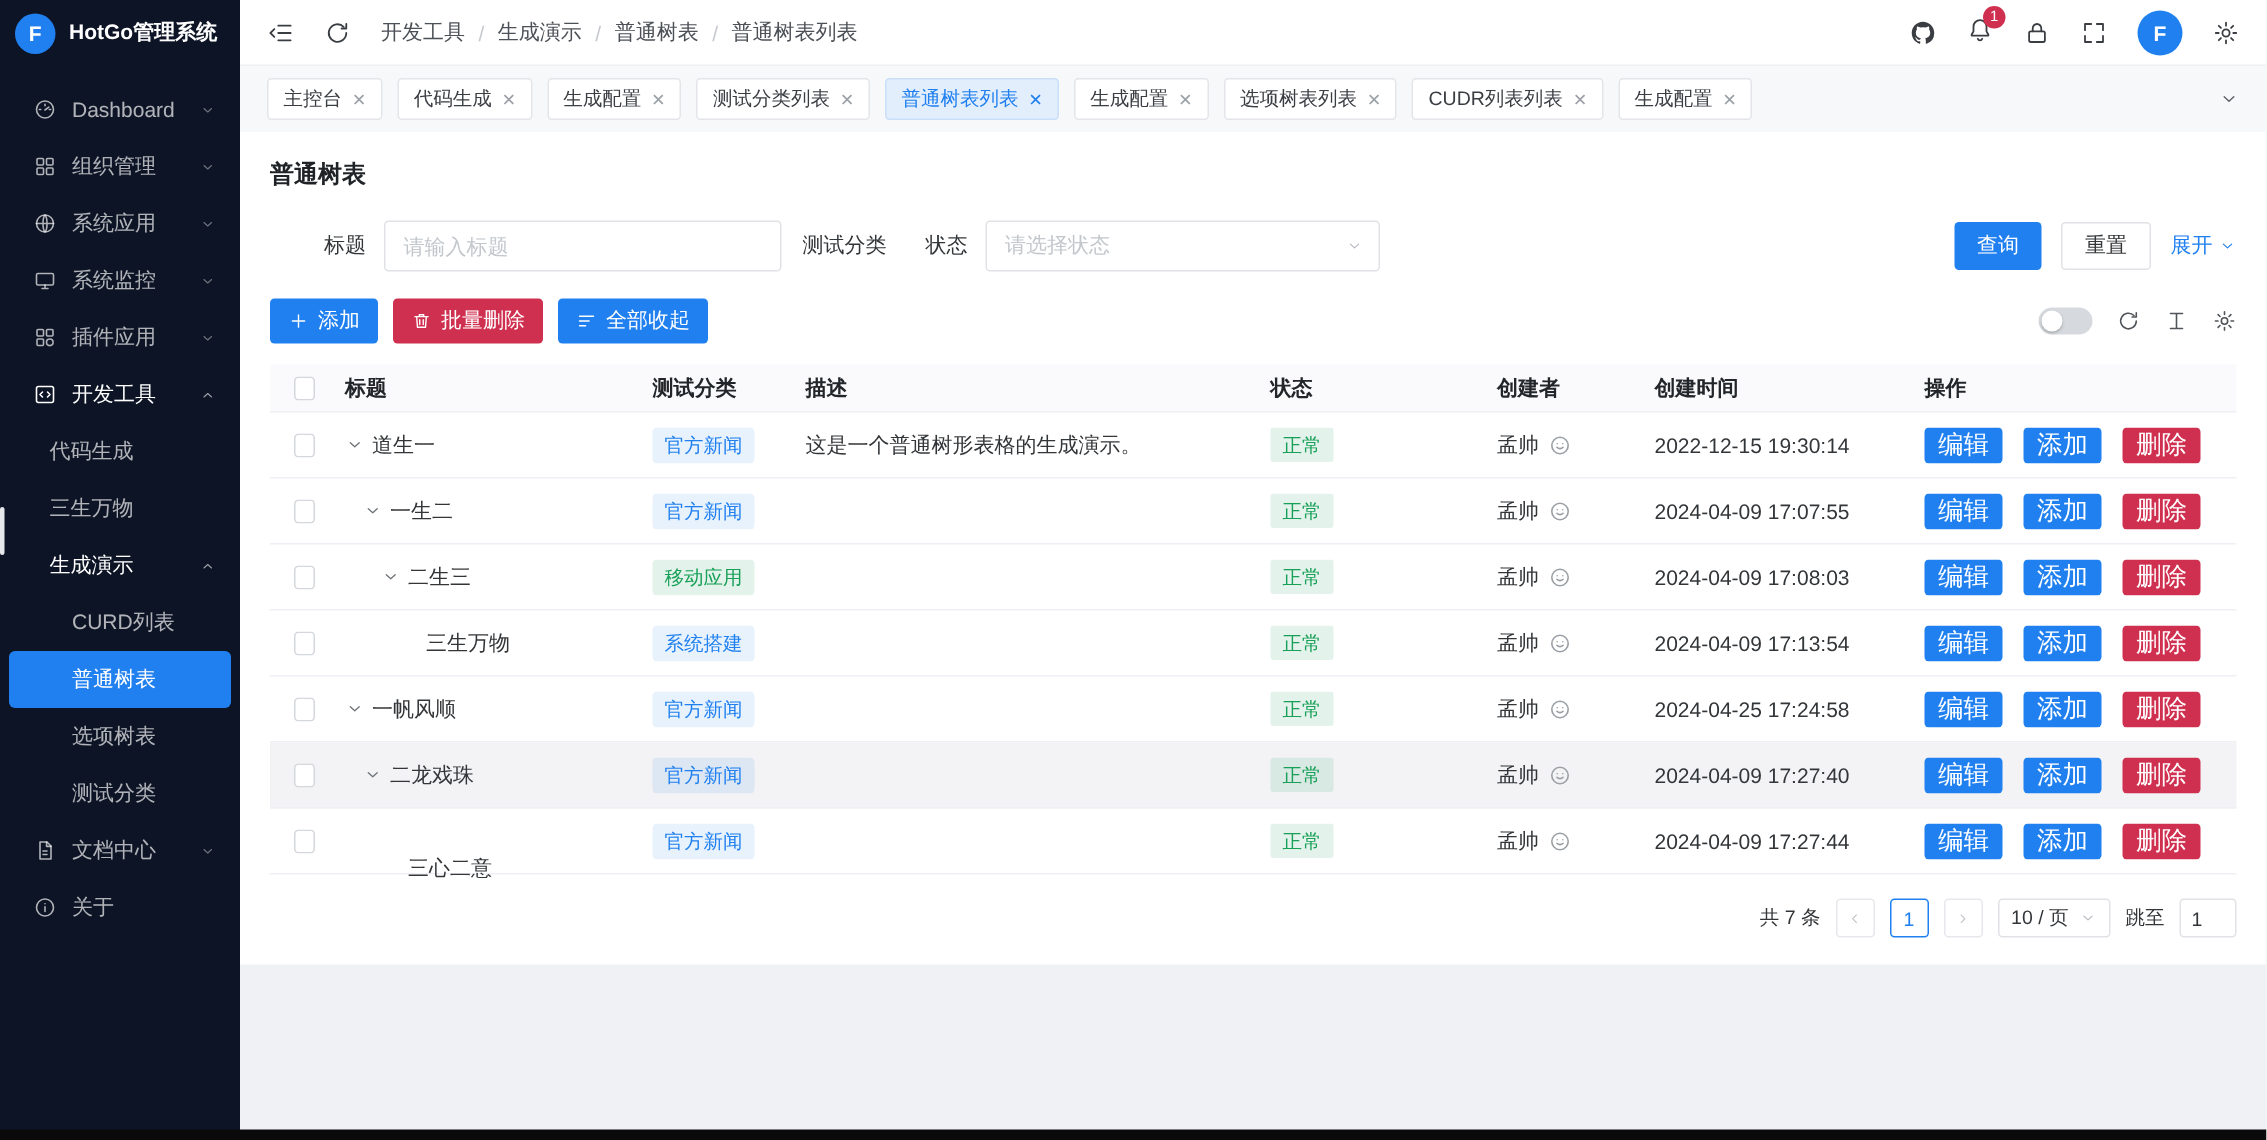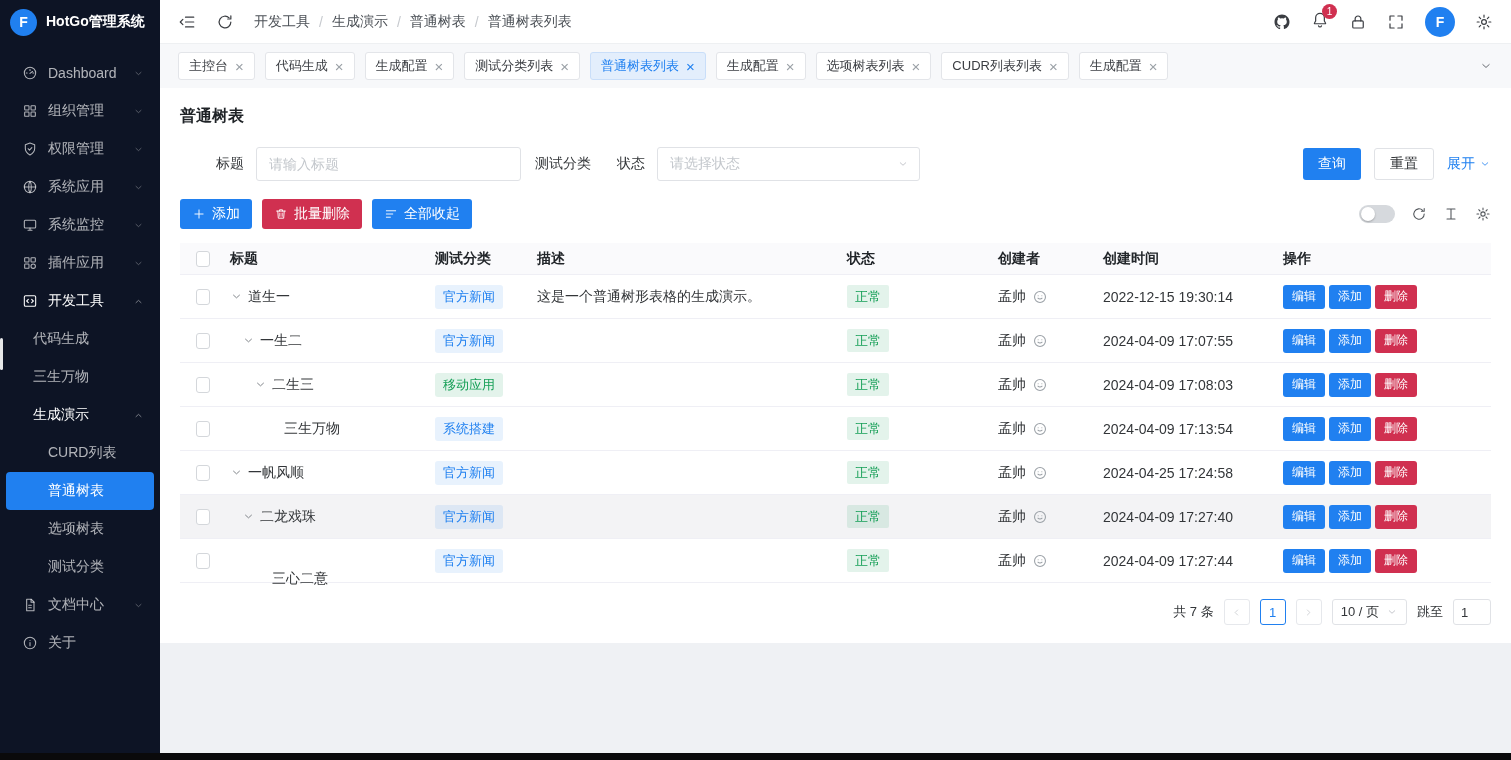--- a/index.html
+++ b/index.html
@@ -88,21 +88,21 @@
   .checkbox{width:16px;height:16px;border:1px solid #d4d7db;border-radius:3px;background:#fff;cursor:pointer;display:inline-block}
   .tree-cell{display:flex;align-items:center}
   .tree-chevron{width:13px;height:13px;color:#6e7378;margin-right:5px;cursor:pointer}
   .tree-spacer{width:18px;flex:none;display:inline-block}
   .tag{display:inline-flex;align-items:center;height:24px;padding:0 8px;border-radius:3px;font-size:13px}
   .tag-info{color:#2080f0;background:rgba(32,128,240,.10)}
   .tag-success{color:#18a058;background:rgba(24,160,88,.12)}
   .status-tag{height:23px;border-radius:2px}
   .creator{display:flex;align-items:center;gap:6px}
   .smiley{width:16px;height:16px;color:#9aa0a6;cursor:pointer}
-  .mini-btn{height:24px;padding:0 9px;border-radius:3px;color:#fff;font-size:12px;margin-right:4px}
+  .mini-btn{height:24px;padding:0 9px;border-radius:3px;color:#fff;font-size:17px;margin-right:14px}
   .mini-blue{background:#2080f0}
   .mini-red{background:#d03050}
 
   
   .pagination{display:flex;justify-content:flex-end;align-items:center;gap:10px;margin-top:16px;font-size:13px;color:#333639}
   .pg-btn,.pg-num{width:26px;height:26px;border-radius:3px;display:flex;align-items:center;justify-content:center;cursor:pointer}
   .pg-btn{border:1px solid #e6e8ec;background:#fff;color:#c2c5c9}
   .pg-num{border:1px solid #2080f0;color:#2080f0;background:#fff}
   .pg-ic{width:11px;height:11px}
   .pg-size{height:26px;border:1px solid #e0e2e6;border-radius:3px;background:#fff;display:flex;align-items:center;gap:7px;padding:0 8px;cursor:pointer;color:#333639}
@@ -138,34 +138,20 @@
         <div class="menu-item lvl0">
           <span class="ic menu-icon">
             <svg viewBox="0 0 24 24" fill="none" stroke="currentColor" stroke-width="1.6" stroke-linecap="round" stroke-linejoin="round">
               <rect x="4" y="4" width="6.5" height="6.5" rx="1"></rect>
               <rect x="13.5" y="4" width="6.5" height="6.5" rx="1"></rect>
               <rect x="4" y="13.5" width="6.5" height="6.5" rx="1"></rect>
               <rect x="13.5" y="13.5" width="6.5" height="6.5" rx="1"></rect>
             </svg>
           </span>
           <span class="menu-label">组织管理</span>
-          <span class="ic menu-chevron">
-            <svg viewBox="0 0 24 24" fill="none" stroke="currentColor" stroke-width="1.6" stroke-linecap="round" stroke-linejoin="round">
-              <path d="M6.5 9.5l5.5 5 5.5-5"></path>
-            </svg>
-          </span>
-        </div>
-        <div class="menu-item lvl0">
-          <span class="ic menu-icon">
-            <svg viewBox="0 0 24 24" fill="none" stroke="currentColor" stroke-width="1.6" stroke-linecap="round" stroke-linejoin="round">
-              <path d="M12 3l7 2.8v5.4c0 4.6-3.2 7.6-7 9.8-3.8-2.2-7-5.2-7-9.8V5.8z"></path>
-              <path d="M9.2 11.6l2 2 3.6-3.8"></path>
-            </svg>
-          </span>
-          <span class="menu-label">权限管理</span>
           <span class="ic menu-chevron">
             <svg viewBox="0 0 24 24" fill="none" stroke="currentColor" stroke-width="1.6" stroke-linecap="round" stroke-linejoin="round">
               <path d="M6.5 9.5l5.5 5 5.5-5"></path>
             </svg>
           </span>
         </div>
         <div class="menu-item lvl0">
           <span class="ic menu-icon">
             <svg viewBox="0 0 24 24" fill="none" stroke="currentColor" stroke-width="1.6" stroke-linecap="round" stroke-linejoin="round">
               <circle cx="12" cy="12" r="8.5"></circle>

